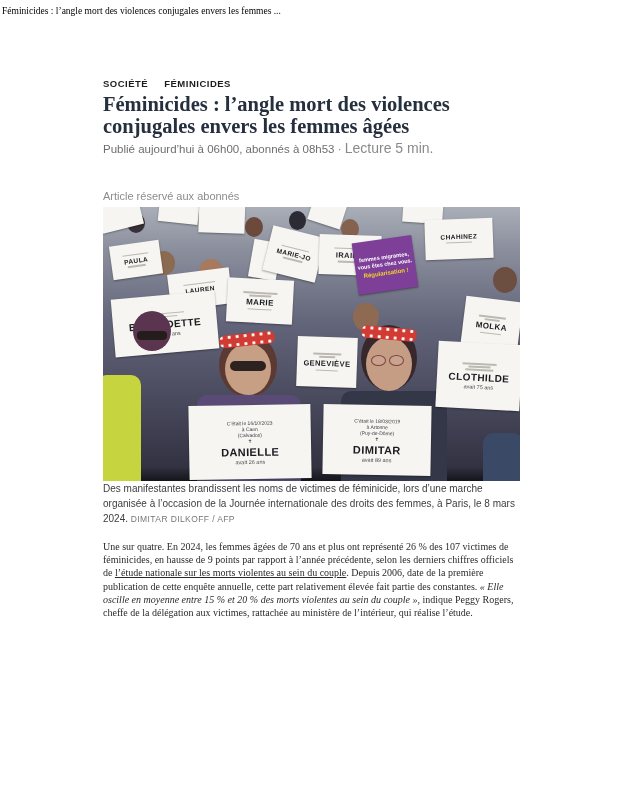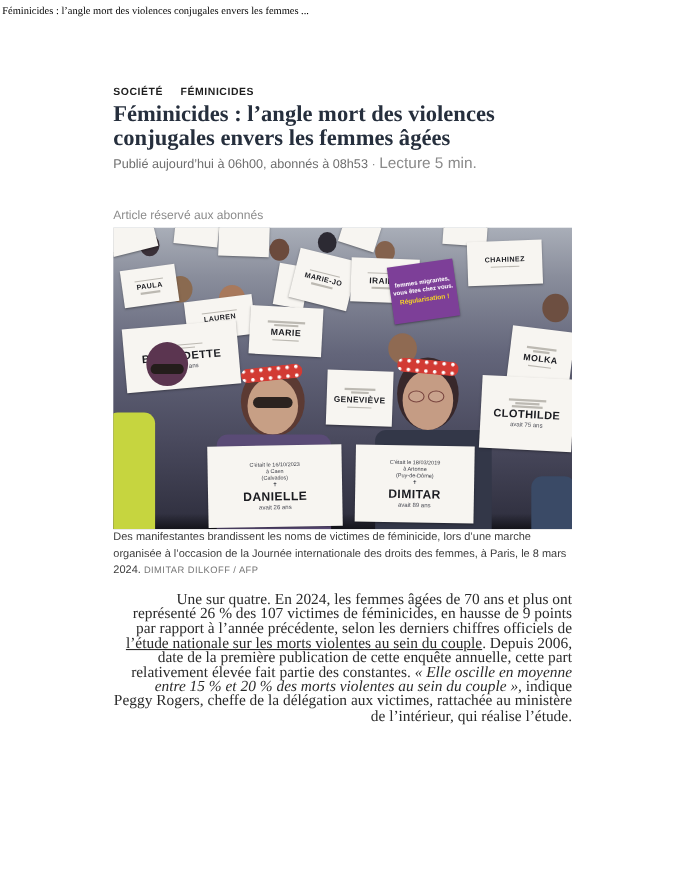--- a/index.html
+++ b/index.html
@@ -43,22 +43,22 @@
   .purple{background:#7d3f98;color:#fff;z-index:2;box-shadow:0 1px 2px rgba(0,0,0,.4);
      display:flex;flex-direction:column;align-items:center;justify-content:center;text-align:center;}
   .purple .ps-text{position:static;font-size:5.5px;line-height:7px;font-weight:bold;color:#fff;}
   .purple .ps-emph{position:static;font-size:6px;font-weight:bold;color:#f5d327;margin-top:2px;}
   .band{height:13px;border-radius:8px;z-index:3;
      background:radial-gradient(circle at 2.5px 2.5px,#fff 1.2px,rgba(255,255,255,0) 2px) 0 0/8px 8px,#d23b34;}
   .person{z-index:3;}
   
   .caption{margin-top:0;font-size:10px;line-height:15px;color:#3d3d3d;}
   .caption .credit{font-size:8.5px;letter-spacing:.4px;color:#767676;}
-  .body{margin-top:13px;font-family:"Liberation Serif",serif;font-size:14px;
-        line-height:13.2px;color:#2a2a2a;text-align:right;}
+  .body{margin-top:13px;font-family:"Liberation Serif",serif;font-size:10px;
+        line-height:13.2px;color:#2a2a2a;text-align:left;}
   .body .lnk{text-decoration:underline;color:#2a2a2a;cursor:pointer;}
   .body .quote{font-style:italic;}
 </style>
 </head>
 <body>
 
 <div class="page">
 
   <div class="print-header">
     <span>Féminicides : l’angle mort des violences conjugales envers les femmes ...</span>

